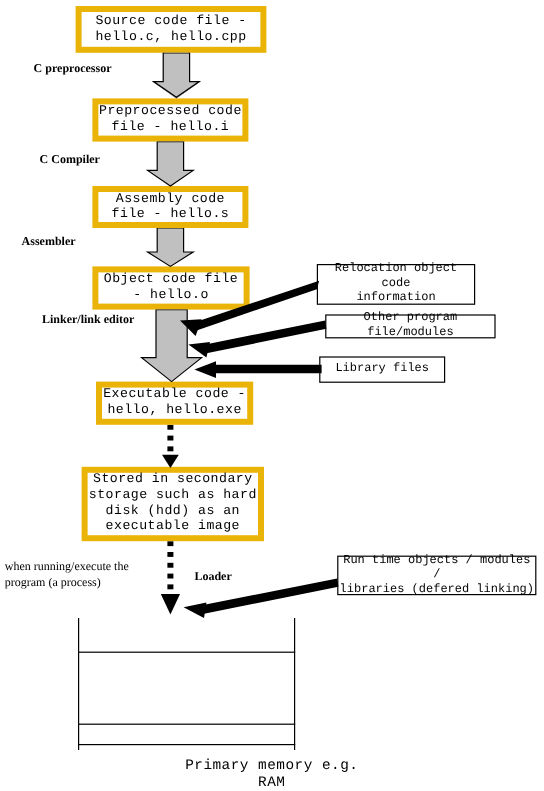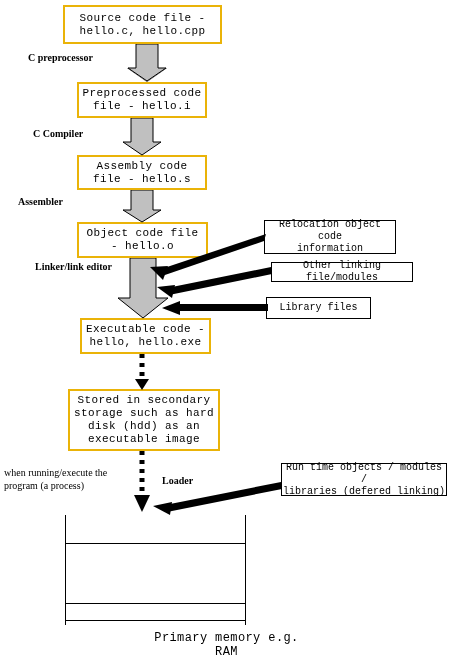--- a/index.html
+++ b/index.html
@@ -1,21 +1,21 @@
 <!DOCTYPE html>
 <html><head>
 <meta charset="utf-8">
 <style>
   html,body{margin:0;padding:0;background:#ffffff;}
   body{width:453px;height:659px;position:relative;overflow:hidden;
        font-family:"Liberation Serif", serif;}
 
   .stage-box{
     position:absolute;
-    border:2px solid #eab308;
+    border:5px solid #eab308;
     background:#ffffff;
     box-sizing:border-box;
     display:flex;
     flex-direction:column;
     align-items:center;
     justify-content:center;
     font-family:"Liberation Mono","DejaVu Sans Mono",monospace;
     font-size:11px;
     line-height:13px;
     text-align:center;
@@ -187,21 +187,21 @@
     <polygon points="2,44 18,44 10,61" fill="#000"></polygon>
   </svg>
 </div>
 
 <div class="side-box" style="left:264px;top:220px;width:132px;height:34px;">
   <span>Relocation object code
 information</span>
 </div>
 
 <div class="side-box" style="left:271px;top:262px;width:142px;height:20px;">
-  <span>Other linking file/modules</span>
+  <span>Other program file/modules</span>
 </div>
 
 <div class="side-box" style="left:266px;top:297px;width:105px;height:22px;">
   <span>Library files</span>
 </div>
 
 <div class="side-box" style="left:281px;top:463px;width:166px;height:33px;">
   <span>Run time objects / modules /
 libraries (defered linking)</span>
 </div>

